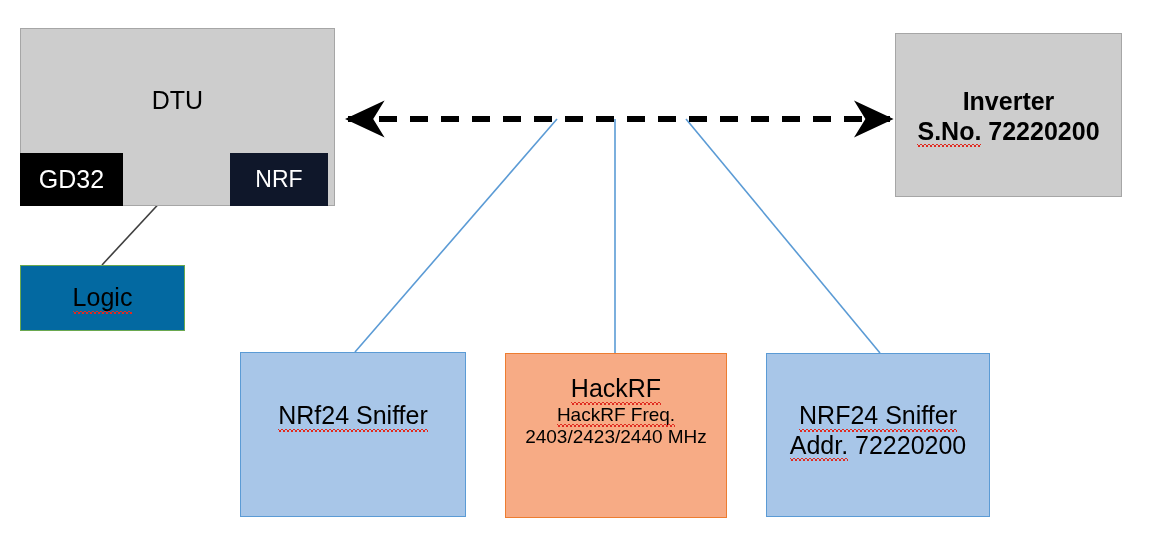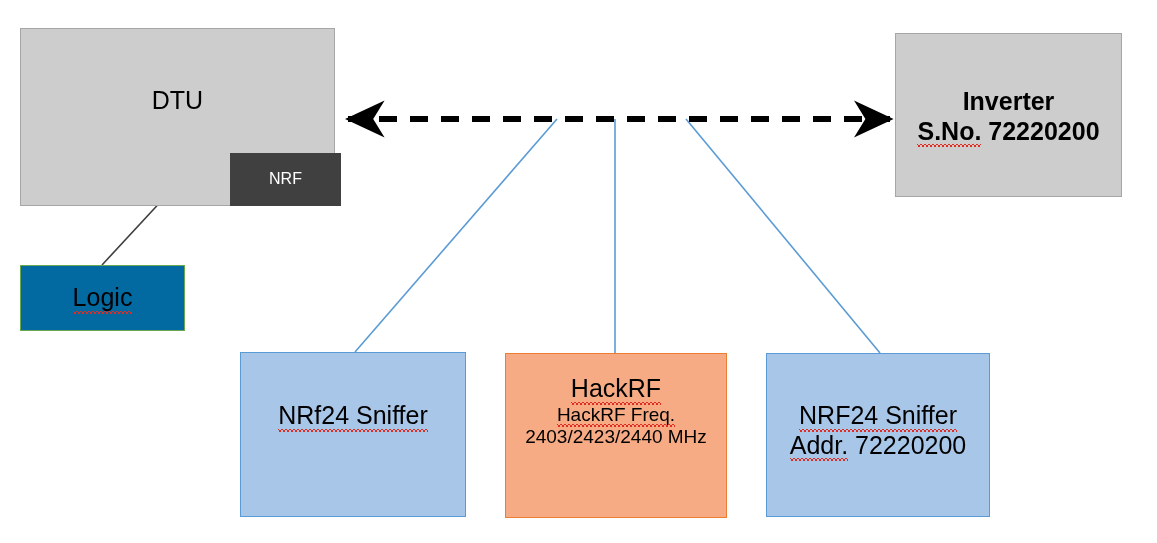--- a/index.html
+++ b/index.html
@@ -43,24 +43,24 @@
   #dtu-box .ln { display: block; }
 
   
   #gd32-box {
     left: 20px; top: 153px; width: 103px; height: 53px;
     background: #000000;
     color: #ffffff;
     font-size: 25px;
   }
   #nrf-box {
-    left: 230px; top: 153px; width: 111px; height: 53px;
-    background: #404040;
+    left: 230px; top: 153px; width: 98px; height: 53px;
+    background: #0f172a;
     color: #ffffff;
-    font-size: 16px;
+    font-size: 23px;
   }
 
   
   #logic-box {
     left: 20px; top: 265px; width: 165px; height: 66px;
     background: #0369a1;
     border: 1px solid #6aa84f;
     color: #000000;
     font-size: 25px;
   }
@@ -163,20 +163,23 @@
 
     <line x1="348" y1="119" x2="890" y2="119" stroke="#000000" stroke-width="6" stroke-dasharray="18 13" marker-start="url(#arrowStart)" marker-end="url(#arrowEnd)"></line>
 
     <line x1="126" y1="180" x2="228" y2="180" stroke="#000000" stroke-width="2" marker-start="url(#arrowStartThin)" marker-end="url(#arrowEndThin)"></line>
   </svg>
 
   <div class="box" id="dtu-box">
     <span class="ln">DTU</span>
   </div>
 
+  <div class="box" id="gd32-box">
+    <span>GD32</span>
+  </div>
   <div class="box" id="nrf-box">
     <span>NRF</span>
   </div>
 
   <div class="box" id="logic-box">
     <span class="squiggle">Logic</span>
   </div>
 
   <div class="box" id="inverter-box">
     <span class="ln">Inverter</span>

